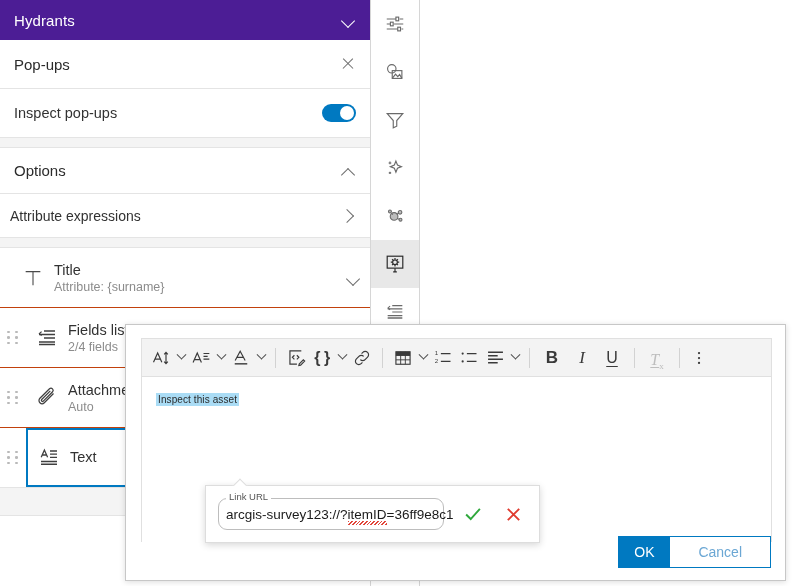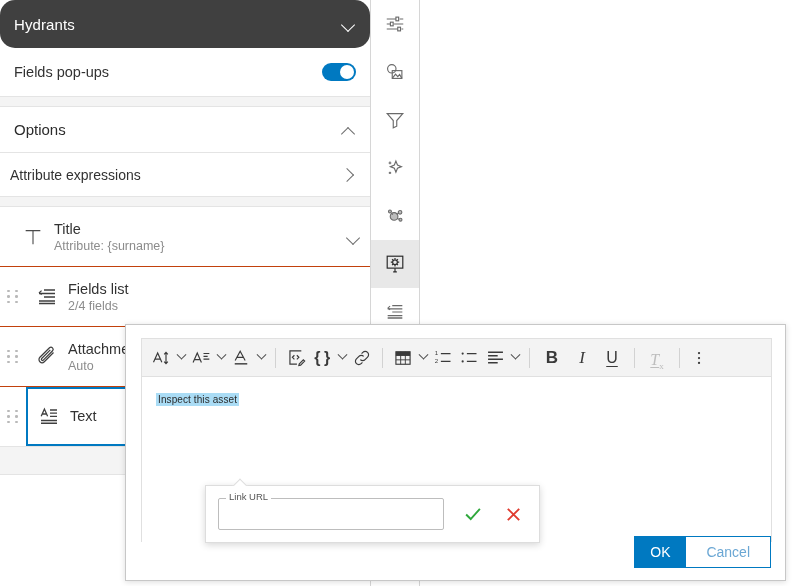--- a/index.html
+++ b/index.html
@@ -12,24 +12,23 @@
     -webkit-font-smoothing: antialiased;
   }
   #root { position: relative; width: 793px; height: 586px; background:#fff; }
 
   
   .panel {
     position: absolute; left: 0; top: 0; width: 371px; height: 586px;
     background: #ffffff; border-right: 1px solid #d6d6d6;
   }
   .panel-header {
-    height: 48px; background: #404040; color: #ffffff;
+    height: 40px; background: #4c1d95; color: #ffffff;
     display: flex; align-items: center; padding: 0 14px;
     justify-content: space-between;
-    border-radius: 15px;
   }
   .panel-header .title { font-size: 15px; letter-spacing: .1px; }
   .chev { width: 16px; height: 16px; display:inline-block; position: relative; }
   .chev::before {
     content:""; position:absolute; left:3px; top:4px;
     width: 9px; height: 9px;
     border-right: 1.4px solid currentColor; border-bottom: 1.4px solid currentColor;
     transform: rotate(45deg);
   }
   .chev.up::before { transform: rotate(-135deg); top: 7px; }
@@ -137,21 +136,21 @@
   .link-pop .arrow {
     position:absolute; left: 26px; top: -8px; width: 16px; height: 8px; overflow:hidden;
   }
   .link-pop .arrow::after {
     content:""; position:absolute; left:2px; top:3px; width:11px;height:11px;
     background:#fff; border-left:1px solid #ddd; border-top:1px solid #ddd;
     transform: rotate(45deg);
   }
   .field {
     position:relative; width: 226px; height: 32px; border:1px solid #bdbdbd;
-    border-radius: 2px; display:flex; align-items:center; padding: 0 7px;
+    border-radius: 9px; display:flex; align-items:center; padding: 0 7px;
     background:#fff;
   }
   .field .legend {
     position:absolute; left: 7px; top: -7px; background:#fff; padding: 0 3px;
     font-size: 9.5px; color:#555; line-height:1;
   }
   .field .val { font-size: 13.5px; color:#1b1b1b; white-space:nowrap; position:relative; }
   .squiggle {
     position:relative;
   }
@@ -167,39 +166,43 @@
     position:absolute; right: 14px; bottom: 12px; display:flex;
   }
   .btn-ok {
     background:#0079c1; color:#fff; border: 1px solid #0079c1;
     height: 32px; min-width: 52px; display:flex;align-items:center;justify-content:center;
     font-size: 14px; cursor:pointer; padding: 0 14px;
   }
   .btn-cancel {
     background:#fff; color:#6ba7d4; border: 1px solid #0079c1; border-left:none;
     height: 32px; min-width: 74px; display:flex;align-items:center;justify-content:center;
-    font-size: 14px; cursor:pointer; padding: 0 20px;
+    font-size: 14px; cursor:pointer; padding: 0 28px;
   }
   svg { display:block; }
 </style>
 </head>
 <body>
 
 <div id="root">
 
   <div class="panel">
 
     <div class="panel-header">
       <span class="title">Hydrants</span>
       <span class="chev"></span>
     </div>
 
-
     <div class="row">
-      <span style="font-size:14.5px;color:#323232;">Fields pop-ups</span>
+      <span class="row-title">Pop-ups</span>
+      <span class="close-x"></span>
+    </div>
+
+    <div class="row">
+      <span style="font-size:14.5px;color:#323232;">Inspect pop-ups</span>
       <span class="toggle">
           <span class="knob"></span>
         </span>
     </div>
 
     <div class="spacer-band"></div>
 
     <div class="options-row">
       <span class="lbl">Options</span>
       <span class="chev up" style="color:#6e6e6e;"></span>
@@ -503,20 +506,21 @@
       </div>
 
       <div class="rte-body">
         <span class="sel-text">Inspect this asset</span>
 
         
         <div class="link-pop">
           <span class="arrow"></span>
           <span class="field">
             <span class="legend">Link URL</span>
+            <span class="val"><span>arcgis-survey123://?</span><span class="squiggle">itemID</span><span>=36ff9e8c1</span></span>
           </span>
           <span class="ok-check">
             <svg width="22" height="22" viewBox="0 0 24 24" fill="none" stroke="#2fa83c" stroke-width="2.1">
               <path d="M4.5 12.5 9.5 17.5 19.5 6.5"></path>
             </svg>
           </span>
           <span class="no-x">
             <svg width="21" height="21" viewBox="0 0 24 24" fill="none" stroke="#e03b2f" stroke-width="2.2">
               <path d="M5.5 5.5 18.5 18.5M18.5 5.5 5.5 18.5"></path>
             </svg>

